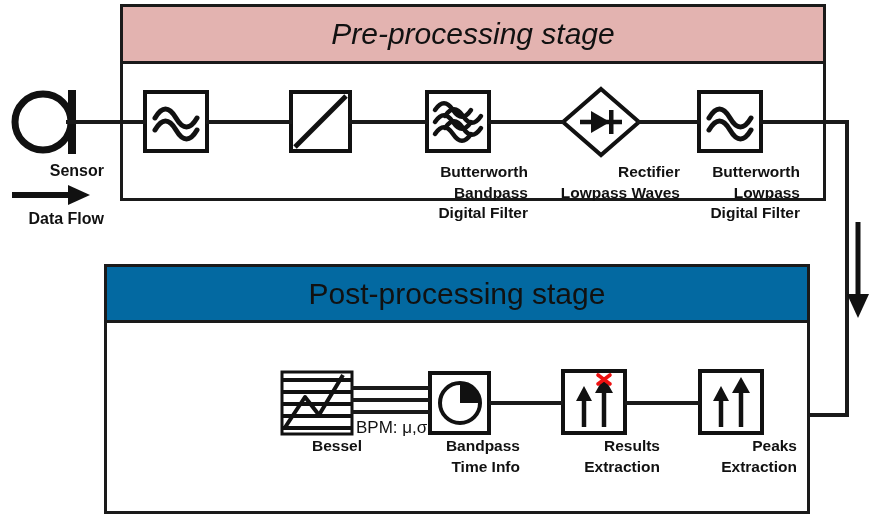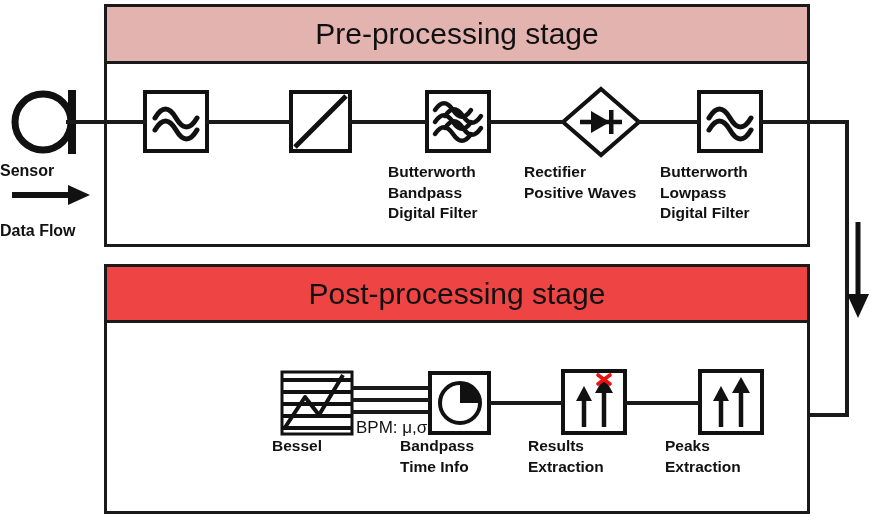--- a/index.html
+++ b/index.html
@@ -32,38 +32,38 @@
     border-bottom: 3px solid #1a1a1a;
     display: flex;
     align-items: center;
     justify-content: center;
     font-size: 30px;
     font-weight: 400;
     color: #111111;
     letter-spacing: 0px;
   }
   .stage-header.pink { background: #e3b3b0; }
-  .stage-header.blue { background: #ef4444; }
+  .stage-header.blue { background: #0369a1; }
 
   .wire {
     position: absolute;
     background: #1a1a1a;
   }
   .wire-h { height: 4px; }
   .wire-v { width: 4px; }
 
   .block {
     position: absolute;
     box-sizing: border-box;
     border: 4px solid #111111;
     background: #ffffff;
   }
   .caption {
     position: absolute;
-    text-align: left;
+    text-align: right;
     font-size: 15.5px;
     font-weight: bold;
     color: #111111;
     line-height: 1.33;
     white-space: pre-line;
   }
   .tiny-label {
     position: absolute;
     font-size: 17px;
     color: #111111;
@@ -86,25 +86,25 @@
 
   <div class="caption" style="left:0px; top:160px; width:104px; font-size:16px;">Sensor</div>
 
   <div class="ico" style="left:12px; top:184px;">
     <svg width="80" height="22" viewBox="0 0 80 22">
       <line x1="0" y1="11" x2="58" y2="11" stroke="#111111" stroke-width="6"></line>
       <polygon points="56,1 78,11 56,21" fill="#111111"></polygon>
     </svg>
   </div>
 
-  <div class="caption" style="left:0px; top:220px; width:104px; font-size:16px;">Data Flow</div>
+  <div class="caption" style="left:0px; top:208px; width:104px; font-size:16px;">Data Flow</div>
 
   <div class="wire wire-h" style="left:66px; top:120px; width:80px;"></div>
 
-  <div class="stage-box" style="left:104px; top:4px; width:706px; height:243px;">
+  <div class="stage-box" style="left:120px; top:4px; width:706px; height:197px;font-style:italic;">
     <div class="stage-header pink" style="height:57px;">Pre-processing stage</div>
   </div>
 
   <div class="block" style="left:143px; top:90px; width:66px; height:63px;">
     <div class="ico" style="left:3px; top:4px;">
       <svg width="52" height="48" viewBox="0 0 52 48">
         <path d="M5,20 C12,8 19,8 26,20 C33,32 40,32 47,20" fill="none" stroke="#111111" stroke-width="5" stroke-linecap="round"></path>
         <path d="M5,32 C12,20 19,20 26,32 C33,44 40,44 47,32" fill="none" stroke="#111111" stroke-width="5" stroke-linecap="round"></path>
       </svg>
     </div>
@@ -135,21 +135,21 @@
     <svg width="82" height="72" viewBox="0 0 82 72">
       <polygon points="41,3 79,36 41,69 3,36" fill="#ffffff" stroke="#111111" stroke-width="4"></polygon>
       <g>
         <line x1="20" y1="36" x2="62" y2="36" stroke="#111111" stroke-width="4.5"></line>
         <polygon points="31,25 50,36 31,47" fill="#111111"></polygon>
         <rect x="49" y="24" width="4.5" height="24" fill="#111111"></rect>
       </g>
     </svg>
   </div>
   <div class="caption" style="left:524px; top:162px; width:156px;">Rectifier
-Positive Waves</div>
+Lowpass Waves</div>
 
   <div class="block" style="left:697px; top:90px; width:66px; height:63px;">
     <div class="ico" style="left:3px; top:4px;">
       <svg width="52" height="48" viewBox="0 0 52 48">
         <path d="M5,20 C12,8 19,8 26,20 C33,32 40,32 47,20" fill="none" stroke="#111111" stroke-width="5" stroke-linecap="round"></path>
         <path d="M5,32 C12,20 19,20 26,32 C33,44 40,44 47,32" fill="none" stroke="#111111" stroke-width="5" stroke-linecap="round"></path>
       </svg>
     </div>
   </div>
   <div class="caption" style="left:660px; top:162px; width:140px;">Butterworth

